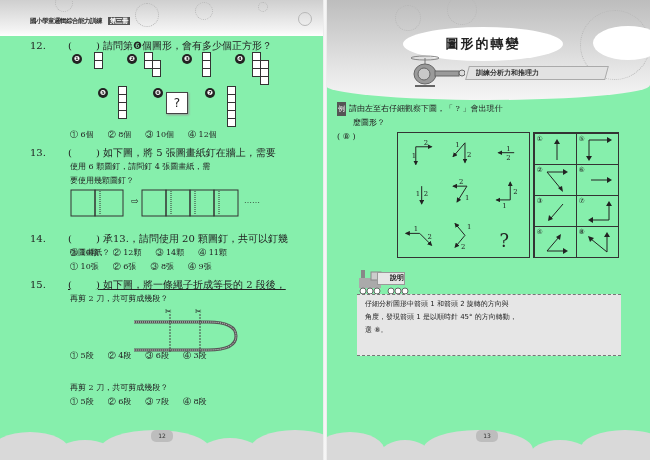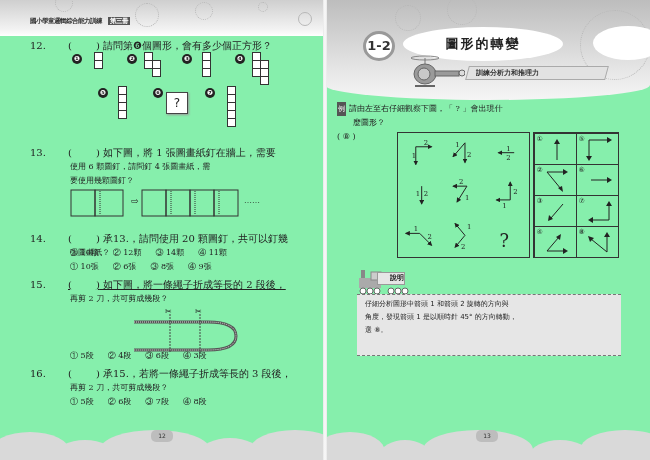--- a/index.html
+++ b/index.html
@@ -106,24 +106,27 @@
     <div class="badge" style="left:153px;top:88px;">❻</div>
     <div class="qbox" style="left:166px;top:92px;">?</div>
 
     <div class="badge" style="left:205px;top:88px;">❼</div>
     <div class="cell" style="left:227px;top:86px;"></div>
     <div class="cell" style="left:227px;top:94px;"></div>
     <div class="cell" style="left:227px;top:102px;"></div>
     <div class="cell" style="left:227px;top:110px;"></div>
     <div class="cell" style="left:227px;top:118px;"></div>
   </div>
+  <div class="ind opts" style="left:70px;top:128px;">
+    <span>① 6個</span><span>② 8個</span><span>③ 10個</span><span>④ 12個</span>
+  </div>
 
   <div class="q" style="left:30px;top:146px;">
     <span class="num">13.</span><span>(</span><span class="par"></span><span>)</span>
-    <span>如下圖，將 1 張圖畫紙釘在牆上，需要</span>
+    <span>如下圖，將 5 張圖畫紙釘在牆上，需要</span>
   </div>
   <div class="ind" style="left:70px;top:160px;">使用 6 顆圖釘，請問釘 4 張圖畫紙，需</div>
   <div class="ind" style="left:70px;top:174px;">要使用幾顆圖釘？</div>
   <svg style="position:absolute;left:68px;top:188px;" width="200" height="32">
     <g fill="none" stroke="#333" stroke-width="1">
       <rect x="3" y="2" width="24" height="26"></rect>
         <rect x="27" y="2" width="28" height="26"></rect>
       <line x1="32" y1="3" x2="32" y2="27" stroke-dasharray="1,1"></line>
       <rect x="74" y="2" width="24" height="26"></rect>
         <rect x="98" y="2" width="24" height="26"></rect>
@@ -159,24 +162,20 @@
     <path d="M6 16 L80 16 Q108 16 108 30 Q108 44 80 44 L6 44" fill="none" stroke="#ddd" stroke-width="1" stroke-dasharray="1,1"></path>
     <line x1="42" y1="8" x2="42" y2="46" stroke="#444" stroke-dasharray="2,1"></line>
     <line x1="72" y1="8" x2="72" y2="46" stroke="#444" stroke-dasharray="2,1"></line>
   </svg>
   <span class="ind" style="left:165px;top:305px;font-size:8px;">✂</span>
   <span class="ind" style="left:195px;top:305px;font-size:8px;">✂</span>
   <div class="ind opts" style="left:70px;top:349px;">
     <span>① 5段</span><span>② 4段</span><span>③ 6段</span><span>④ 3段</span>
   </div>
 
-  <div class="q" style="left:30px;top:367px;">
-    <span class="num">16.</span><span>(</span><span class="par"></span><span>)</span>
-    <span>承15.，若將一條繩子折成等長的 3 段後，</span>
-  </div>
   <div class="ind" style="left:70px;top:381px;">再剪 2 刀，共可剪成幾段？</div>
   <div class="ind opts" style="left:70px;top:395px;">
     <span>① 5段</span><span>② 6段</span><span>③ 7段</span><span>④ 8段</span>
   </div>
 
   <div class="footer-clouds">
     <div class="cloud" style="left:-10px;top:10px;width:80px;height:40px;"></div>
     <div class="cloud" style="left:55px;top:18px;width:60px;height:30px;"></div>
     <div class="cloud" style="left:100px;top:8px;width:110px;height:40px;"></div>
     <div class="cloud" style="left:200px;top:16px;width:60px;height:30px;"></div>
@@ -184,23 +183,20 @@
   </div>
   <div class="pnum" style="left:151px;">12</div>
 </div>
 
 <div class="page" id="right">
   <div class="rhead">
     <div class="fw" style="left:70px;top:5px;width:26px;height:26px;"></div>
     <div class="fw" style="left:122px;top:-5px;width:30px;height:30px;"></div>
     <div class="fw" style="left:255px;top:10px;width:70px;height:70px;"></div>
     <div class="white-cloud"></div>
-  </div>
-  <div class="sun">
-    <div class="sun-disc">1-2</div>
   </div>
   <div class="title-cloud">圖形的轉變</div>
   <svg class="heli" viewBox="0 0 60 40">
     <ellipse cx="20" cy="6" rx="14" ry="2" fill="none" stroke="#888"></ellipse>
     <line x1="20" y1="6" x2="20" y2="12" stroke="#777"></line>
     <ellipse cx="20" cy="22" rx="11" ry="10" fill="#9a9a9a" stroke="#666"></ellipse>
     <ellipse cx="19" cy="22" rx="6" ry="6" fill="#c8c8c8" stroke="#666"></ellipse>
     <rect x="30" y="19" width="24" height="5" fill="#9a9a9a" stroke="#666"></rect>
     <circle cx="57" cy="21" r="3" fill="#ddd" stroke="#666"></circle>
     <line x1="10" y1="34" x2="30" y2="34" stroke="#666" stroke-width="2"></line>

